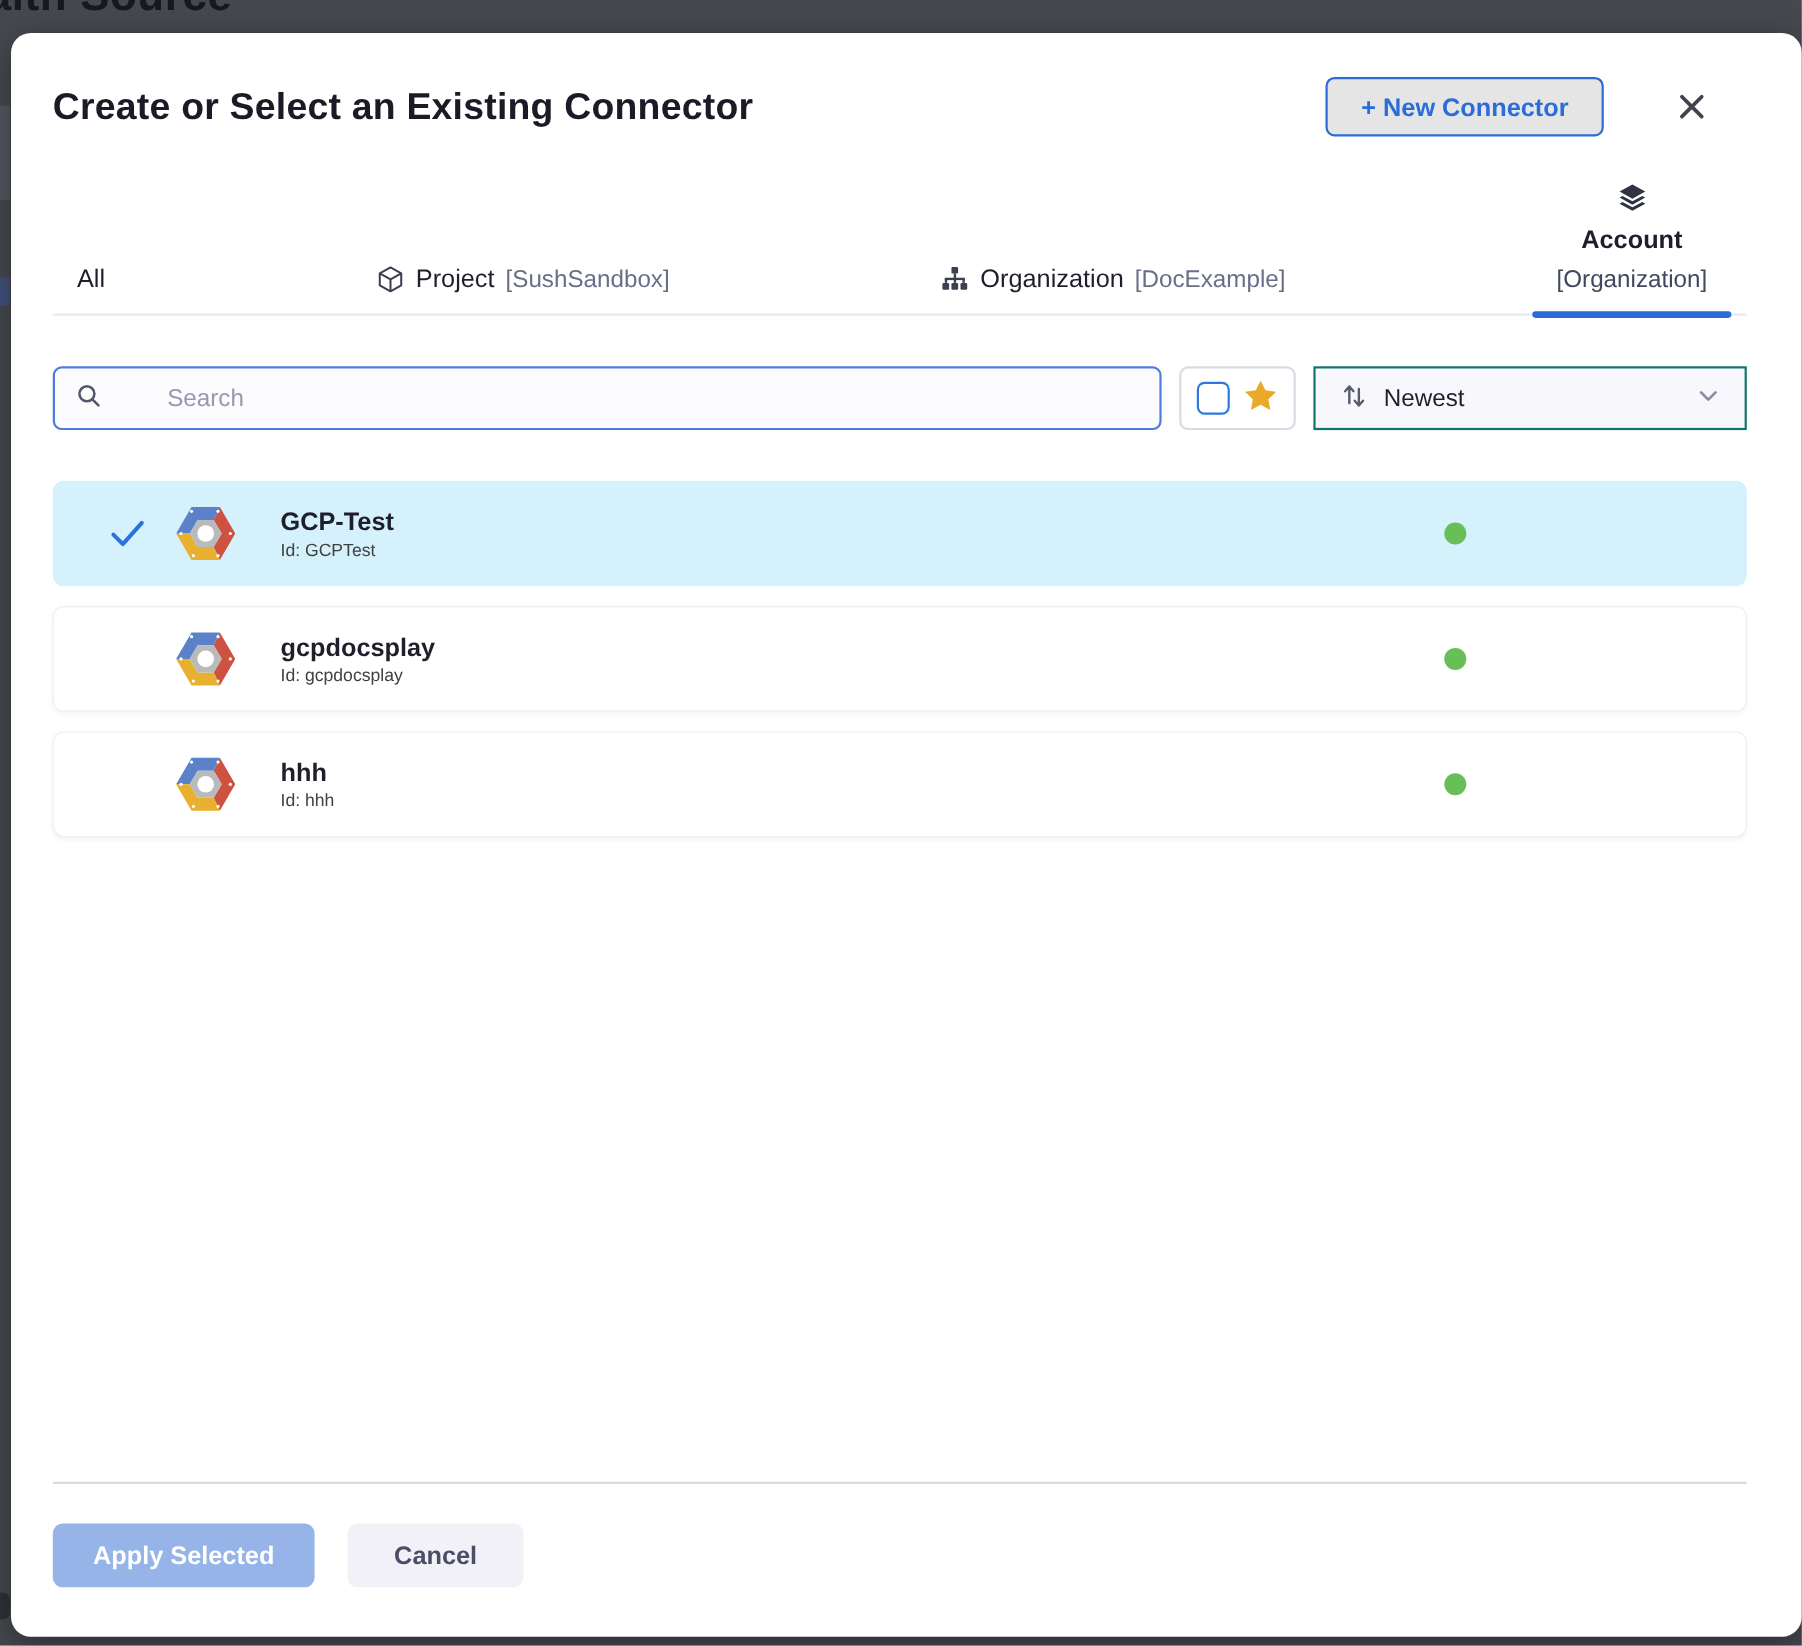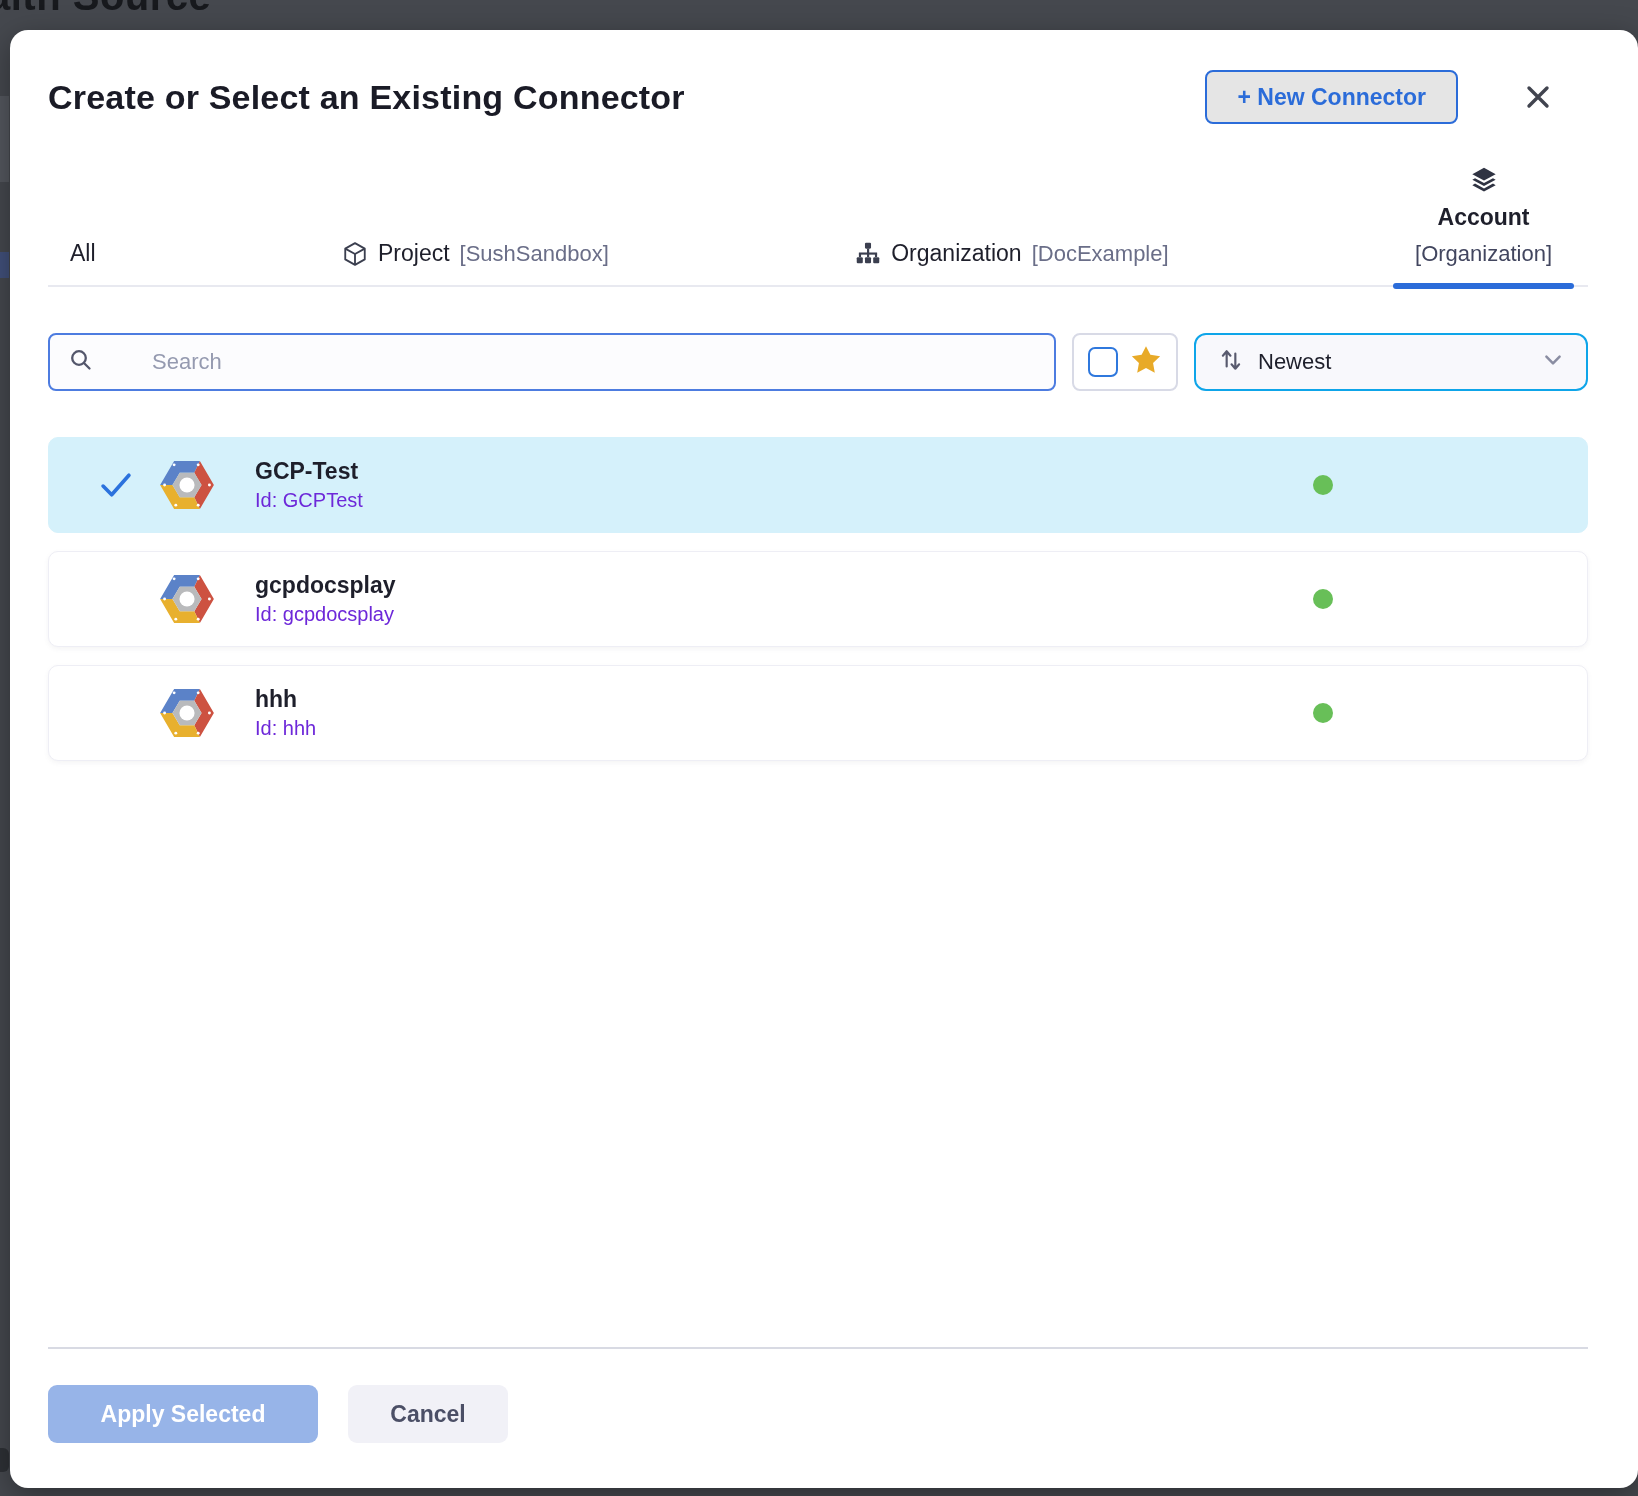--- a/index.html
+++ b/index.html
@@ -71,52 +71,52 @@
   }
   .search-box input::placeholder { color:#959ab0; }
   .fav-box {
     width:106px; height:58px; border:2px solid #d8dae6; border-radius:8px; background:#fff;
     display:flex; align-items:center; justify-content:center; gap:12px;
   }
   .fav-checkbox {
     width:30px; height:30px; border:2px solid #2f78dd; border-radius:7px; background:#fff; cursor:pointer;
   }
   .sort-box {
-    width:394px; height:58px; background:#f8f8fc; border:2px solid #0ea5e9; border-radius:12px;
+    width:394px; height:58px; background:#f8f8fc; border:2px solid #0f766e; border-radius:0;
     display:flex; align-items:center; padding:0 22px; gap:14px; cursor:pointer;
   }
   .sort-label { font-size:22px; color:#1e1f2b; flex:1; }
 
   
   .connector-list { margin-top:46px; display:flex; flex-direction:column; gap:18px; }
   .row {
     height:96px; border-radius:10px; background:#fff;
     border:1px solid #eeeef5; box-shadow:0 2px 5px rgba(96,97,112,.07);
     display:flex; align-items:center; padding:0 24px; cursor:pointer;
   }
   .row.selected { background:#d5f1fb; border-color:#d5f1fb; box-shadow:none; }
   .check-slot { width:86px; display:flex; align-items:center; justify-content:center; }
   .row:not(.selected) .check-slot svg { visibility:hidden; }
   .gcp-logo { width:56px; height:56px; margin-right:40px; }
   .row-text { display:flex; flex-direction:column; gap:4px; }
   .row-name { font-size:23px; font-weight:700; color:#1e1f2b; }
-  .row-id { font-size:20px; color:#6d28d9; }
+  .row-id { font-size:16px; color:#404040; }
   .status-dot {
     width:20px; height:20px; border-radius:50%; background:#68bf58;
     margin-left:auto; margin-right:230px;
   }
 
   
   .footer {
     position:absolute; left:38px; right:50px; bottom:45px;
     border-top:2px solid #d8dae3; padding-top:36px;
     display:flex; gap:30px;
   }
   .apply-btn {
-    width:270px; height:58px; border:none; border-radius:9px;
+    width:238px; height:58px; border:none; border-radius:9px;
     background:#97b4e8; color:#fff; font-family:inherit; font-size:23px; font-weight:700; cursor:pointer;
   }
   .cancel-btn {
     width:160px; height:58px; border:none; border-radius:9px;
     background:#f1f1f7; color:#4b4f66; font-family:Liberation Sans, sans-serif; font-size:23px; font-weight:700; cursor:pointer;
   }
 </style>
 </head>
 <body>
 

